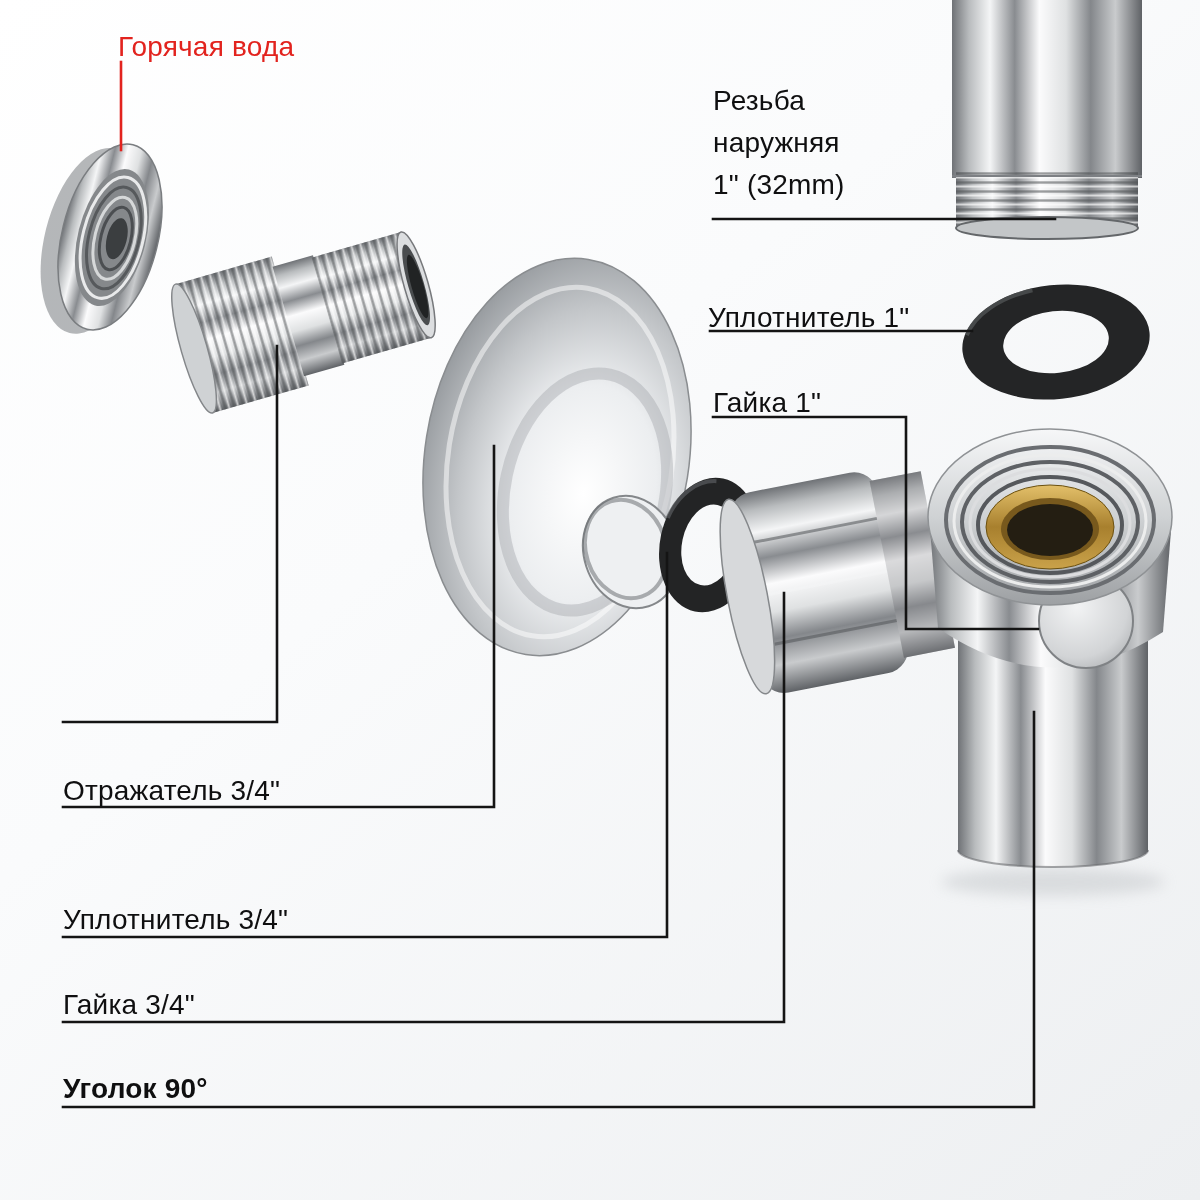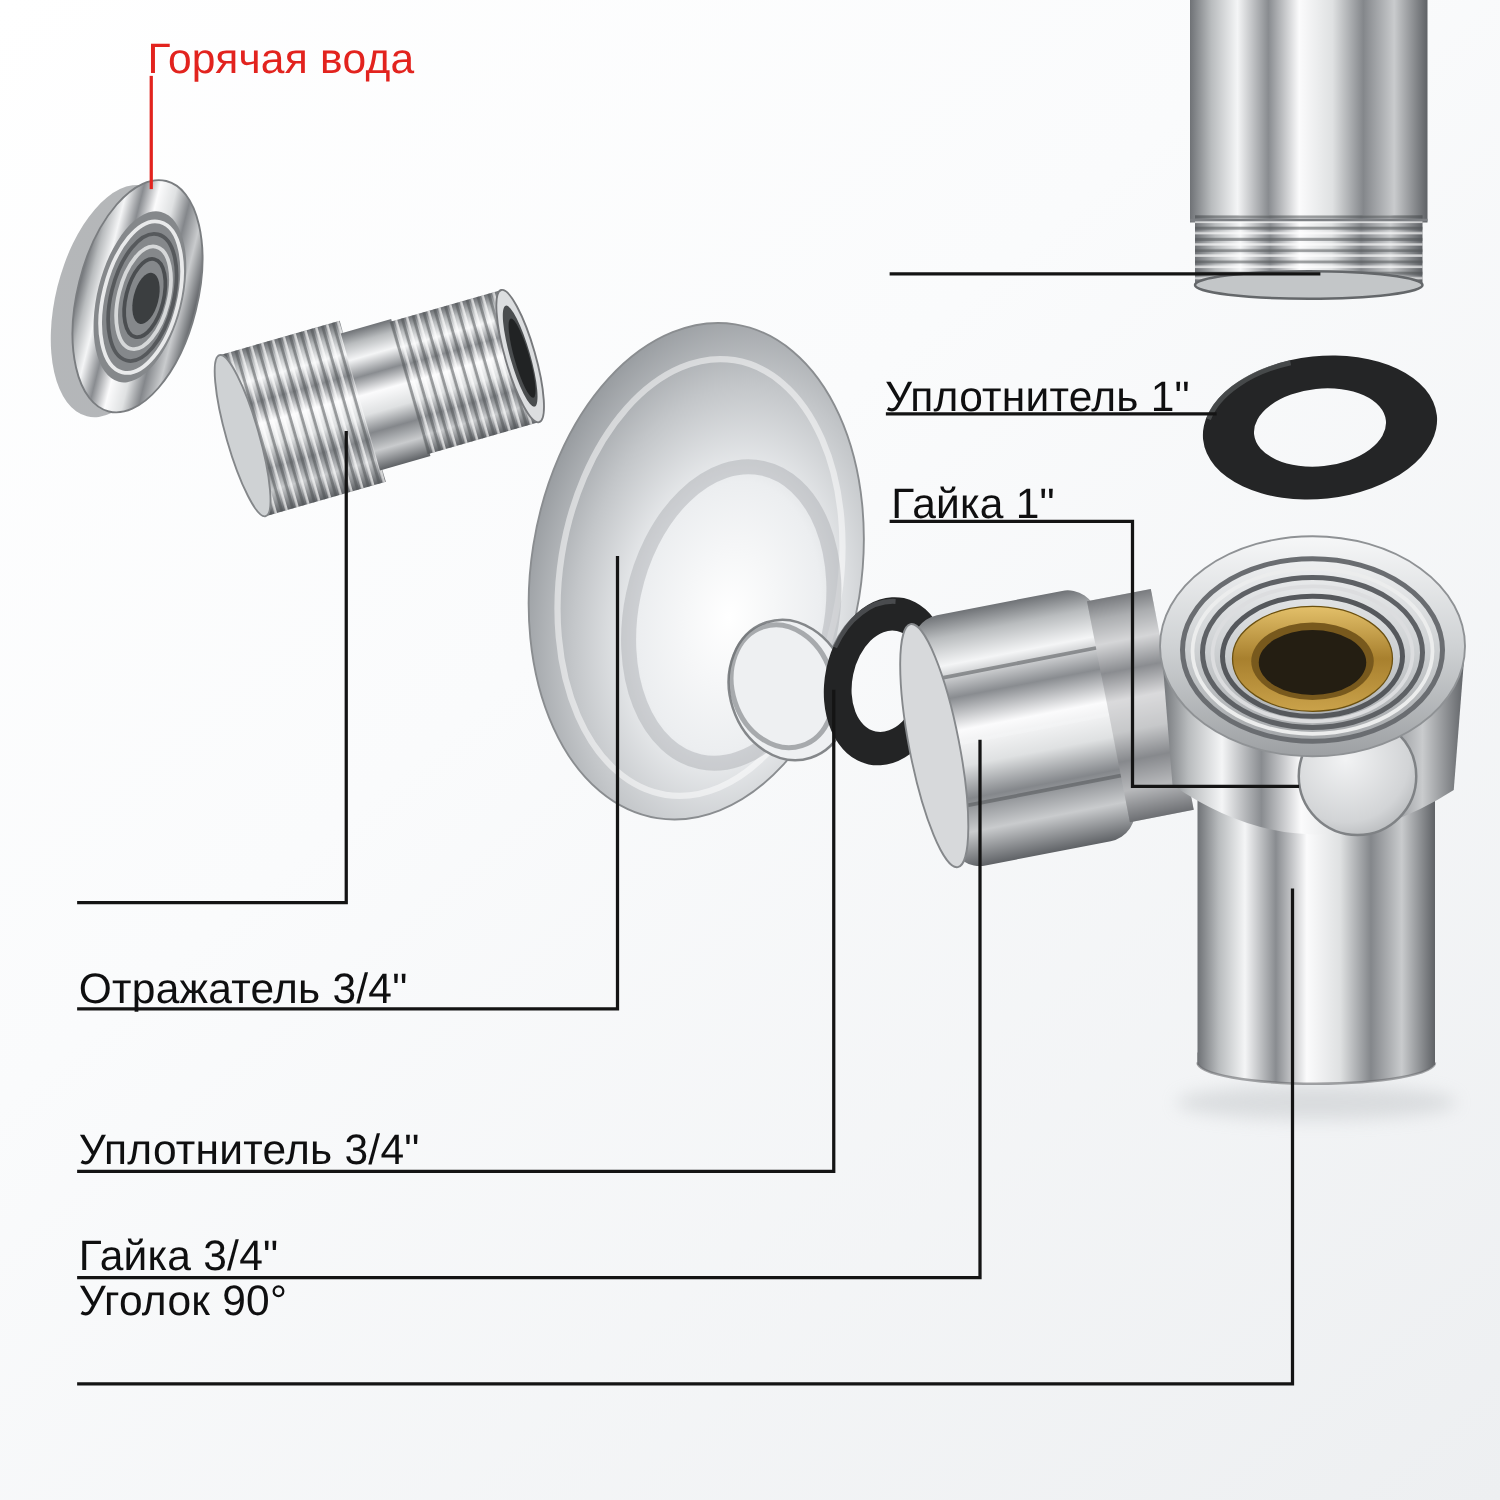--- a/index.html
+++ b/index.html
@@ -4,21 +4,21 @@
 <style>
   * { margin:0; padding:0; box-sizing:border-box; }
   html,body { width:1200px; height:1200px; }
   body { font-family:"Liberation Sans", sans-serif; }
   .stage {
     position:relative; width:1200px; height:1200px; overflow:hidden;
     background:linear-gradient(140deg,#ffffff 0%,#fafbfc 40%,#edeff1 100%);
   }
   svg.scene { position:absolute; left:0; top:0; }
   .label {
-    position:absolute; font-size:34px; line-height:42px;
+    position:absolute; font-size:28px; line-height:42px;
     color:var(--label,#0f0f10); white-space:pre-line; letter-spacing:.2px;
   }
   .label.red { color:var(--accent-red,#e2231e); }
   .leader path { stroke:var(--leader,#141414); stroke-width:2.6px; fill:none; }
   .leader path.red { stroke:var(--accent-red,#e2231e); }
 </style>
 </head>
 <body>
 
 <div class="stage">
@@ -170,20 +170,23 @@
       <path d="M713 417 H906 V629 H1038"></path>
       <path d="M63 722 H277 V346"></path>
       <path d="M63 807 H494 V446"></path>
       <path d="M63 937 H667 V553"></path>
       <path d="M63 1022 H784 V593"></path>
       <path d="M63 1107 H1034 V712"></path>
     </g>
   </svg>
 
   <div class="label red" style="left:118px; top:26px;">Горячая вода</div>
+  <div class="label" style="left:713px; top:80px;">Резьба
+наружняя
+1" (32mm)</div>
   <div class="label" style="left:708px; top:297px;">Уплотнитель 1"</div>
   <div class="label" style="left:713px; top:382px;">Гайка 1"</div>
   <div class="label" style="left:63px;  top:770px;">Отражатель 3/4"</div>
   <div class="label" style="left:63px;  top:899px;">Уплотнитель 3/4"</div>
   <div class="label" style="left:63px;  top:984px;">Гайка 3/4"</div>
-  <div class="label" style="left:63px;  top:1020px;">Уголок 90°</div>
+  <div class="label" style="left:63px;  top:1068px;font-weight:bold;">Уголок 90°</div>
 
 </div>
 
 </body></html>

